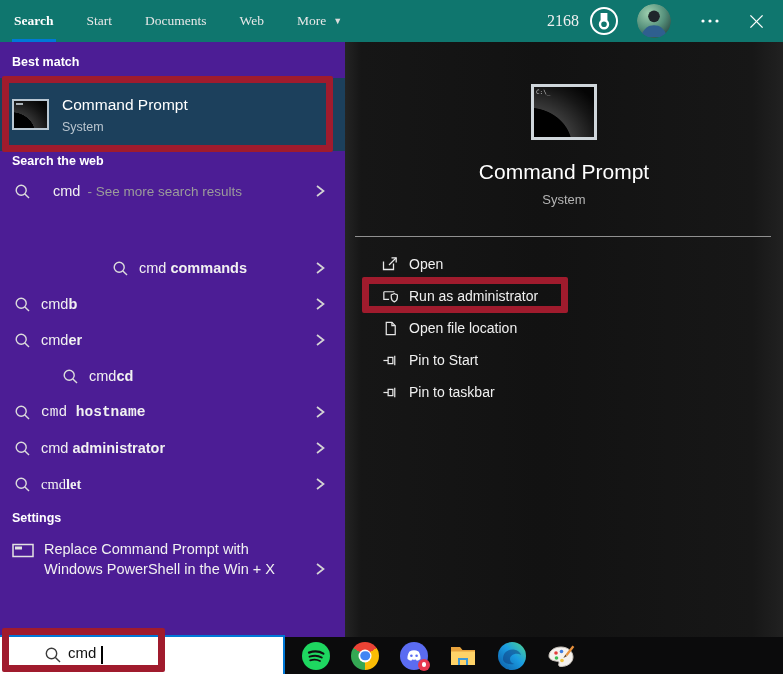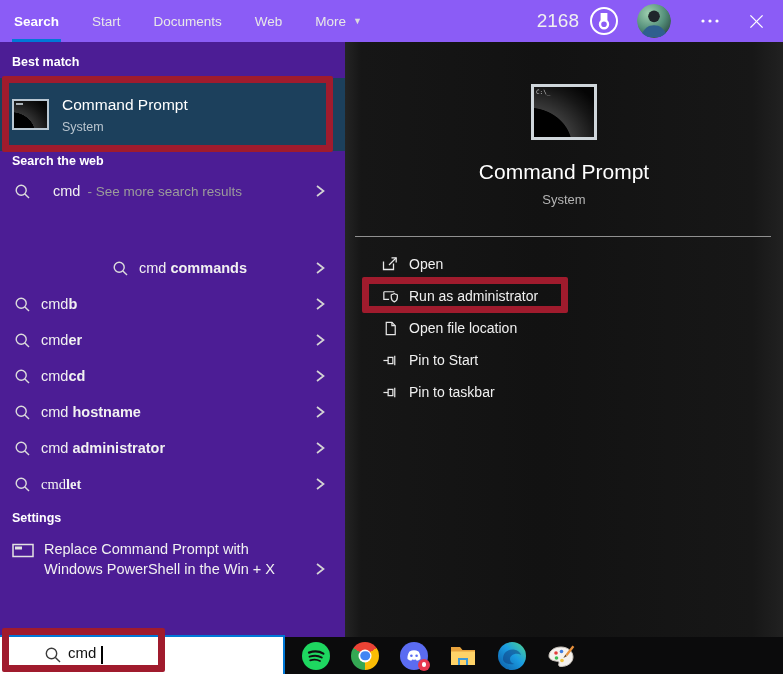--- a/index.html
+++ b/index.html
@@ -2,29 +2,29 @@
 <html><head>
 <meta charset="utf-8">
 <style>
   html,body{margin:0;padding:0;background:#000;}
   .screen{
     position:relative;width:783px;height:674px;overflow:hidden;
     font-family:"Liberation Sans",sans-serif;background:#1c1c1c;
     -webkit-font-smoothing:antialiased;
   }
   
-  .topbar{position:absolute;left:0;top:0;width:783px;height:42px;background:#8b5cf6;z-index:5;}
+  .topbar{position:absolute;left:0;top:0;width:783px;height:42px;background:#0f766e;z-index:5;font-family:Liberation Serif, serif;}
   .tabs{position:absolute;left:12px;top:0;height:42px;display:flex;align-items:center;}
   .tab{position:relative;height:42px;display:flex;align-items:center;padding:0 2px;margin-right:29px;
        color:#e8e8e8;font-size:13.5px;cursor:pointer;}
   .tab.active{font-weight:700;color:#fff;}
   .tab.active::after{content:"";position:absolute;left:0;right:0;bottom:0;height:3px;background:#0078d7;}
   .tab .arrow{margin-left:7px;font-size:9px;color:#dcdcdc;line-height:1;}
   .topright{position:absolute;right:14px;top:0;height:42px;display:flex;align-items:center;}
-  .points{color:#f0f0f0;font-size:19px;margin-right:10px;}
+  .points{color:#f0f0f0;font-size:16px;margin-right:10px;}
   .medal{width:30px;height:30px;margin-right:18px;}
   .avatar{width:34px;height:34px;border-radius:50%;overflow:hidden;margin-right:28px;}
   .dots{width:22px;height:42px;display:flex;align-items:center;justify-content:center;margin-right:22px;color:#fff;}
   .closebtn{width:26px;height:42px;display:flex;align-items:center;justify-content:center;}
   
   .leftpanel{position:absolute;left:0;top:42px;width:345px;height:595px;background:#4c1d95;}
   .seclabel{position:absolute;left:12px;color:#fff;font-size:12.5px;font-weight:700;}
   .bm-row{position:absolute;left:0;top:36px;width:345px;height:73px;background:#1c405c;display:flex;align-items:center;}
   .cmdicon-sm{position:relative;width:33px;height:27px;margin-left:12px;border:2px solid #b9c7d2;background:
       radial-gradient(140% 150% at -10% 120%, #000 0 52%, #343434 53%, #141414 82%, #060606 100%);}
@@ -188,31 +188,31 @@
     <div class="webrow" style="top:280px;">
       <svg class="mag" viewBox="0 0 17 17">
           <circle cx="7.2" cy="7.2" r="5" fill="none" stroke="#dcdcdc" stroke-width="1.4"></circle>
           <line x1="10.9" y1="10.9" x2="15" y2="15" stroke="#dcdcdc" stroke-width="1.4"></line>
         </svg>
       <span class="txt"><span>cmd</span><span class="qb">er</span></span>
       <svg class="chev" viewBox="0 0 14 14">
           <polyline points="4,2 10.5,7 4,12" fill="none" stroke="#d4d4d4" stroke-width="1.7"></polyline>
         </svg>
     </div>
-    <div class="webrow" style="top:316px;">
+    <div class="webrow" style="top:316px;padding-left:48px;">
       <svg class="mag" viewBox="0 0 17 17">
           <circle cx="7.2" cy="7.2" r="5" fill="none" stroke="#dcdcdc" stroke-width="1.4"></circle>
           <line x1="10.9" y1="10.9" x2="15" y2="15" stroke="#dcdcdc" stroke-width="1.4"></line>
         </svg>
       <span class="txt"><span>cmd</span><span class="qb">cd</span></span>
       <svg class="chev" viewBox="0 0 14 14">
           <polyline points="4,2 10.5,7 4,12" fill="none" stroke="#d4d4d4" stroke-width="1.7"></polyline>
         </svg>
     </div>
-    <div class="webrow" style="top:352px;">
+    <div class="webrow" style="top:352px;font-family:Liberation Mono, monospace;">
       <svg class="mag" viewBox="0 0 17 17">
           <circle cx="7.2" cy="7.2" r="5" fill="none" stroke="#dcdcdc" stroke-width="1.4"></circle>
           <line x1="10.9" y1="10.9" x2="15" y2="15" stroke="#dcdcdc" stroke-width="1.4"></line>
         </svg>
       <span class="txt"><span>cmd </span><span class="qb">hostname</span></span>
       <svg class="chev" viewBox="0 0 14 14">
           <polyline points="4,2 10.5,7 4,12" fill="none" stroke="#d4d4d4" stroke-width="1.7"></polyline>
         </svg>
     </div>
     <div class="webrow" style="top:388px;">

